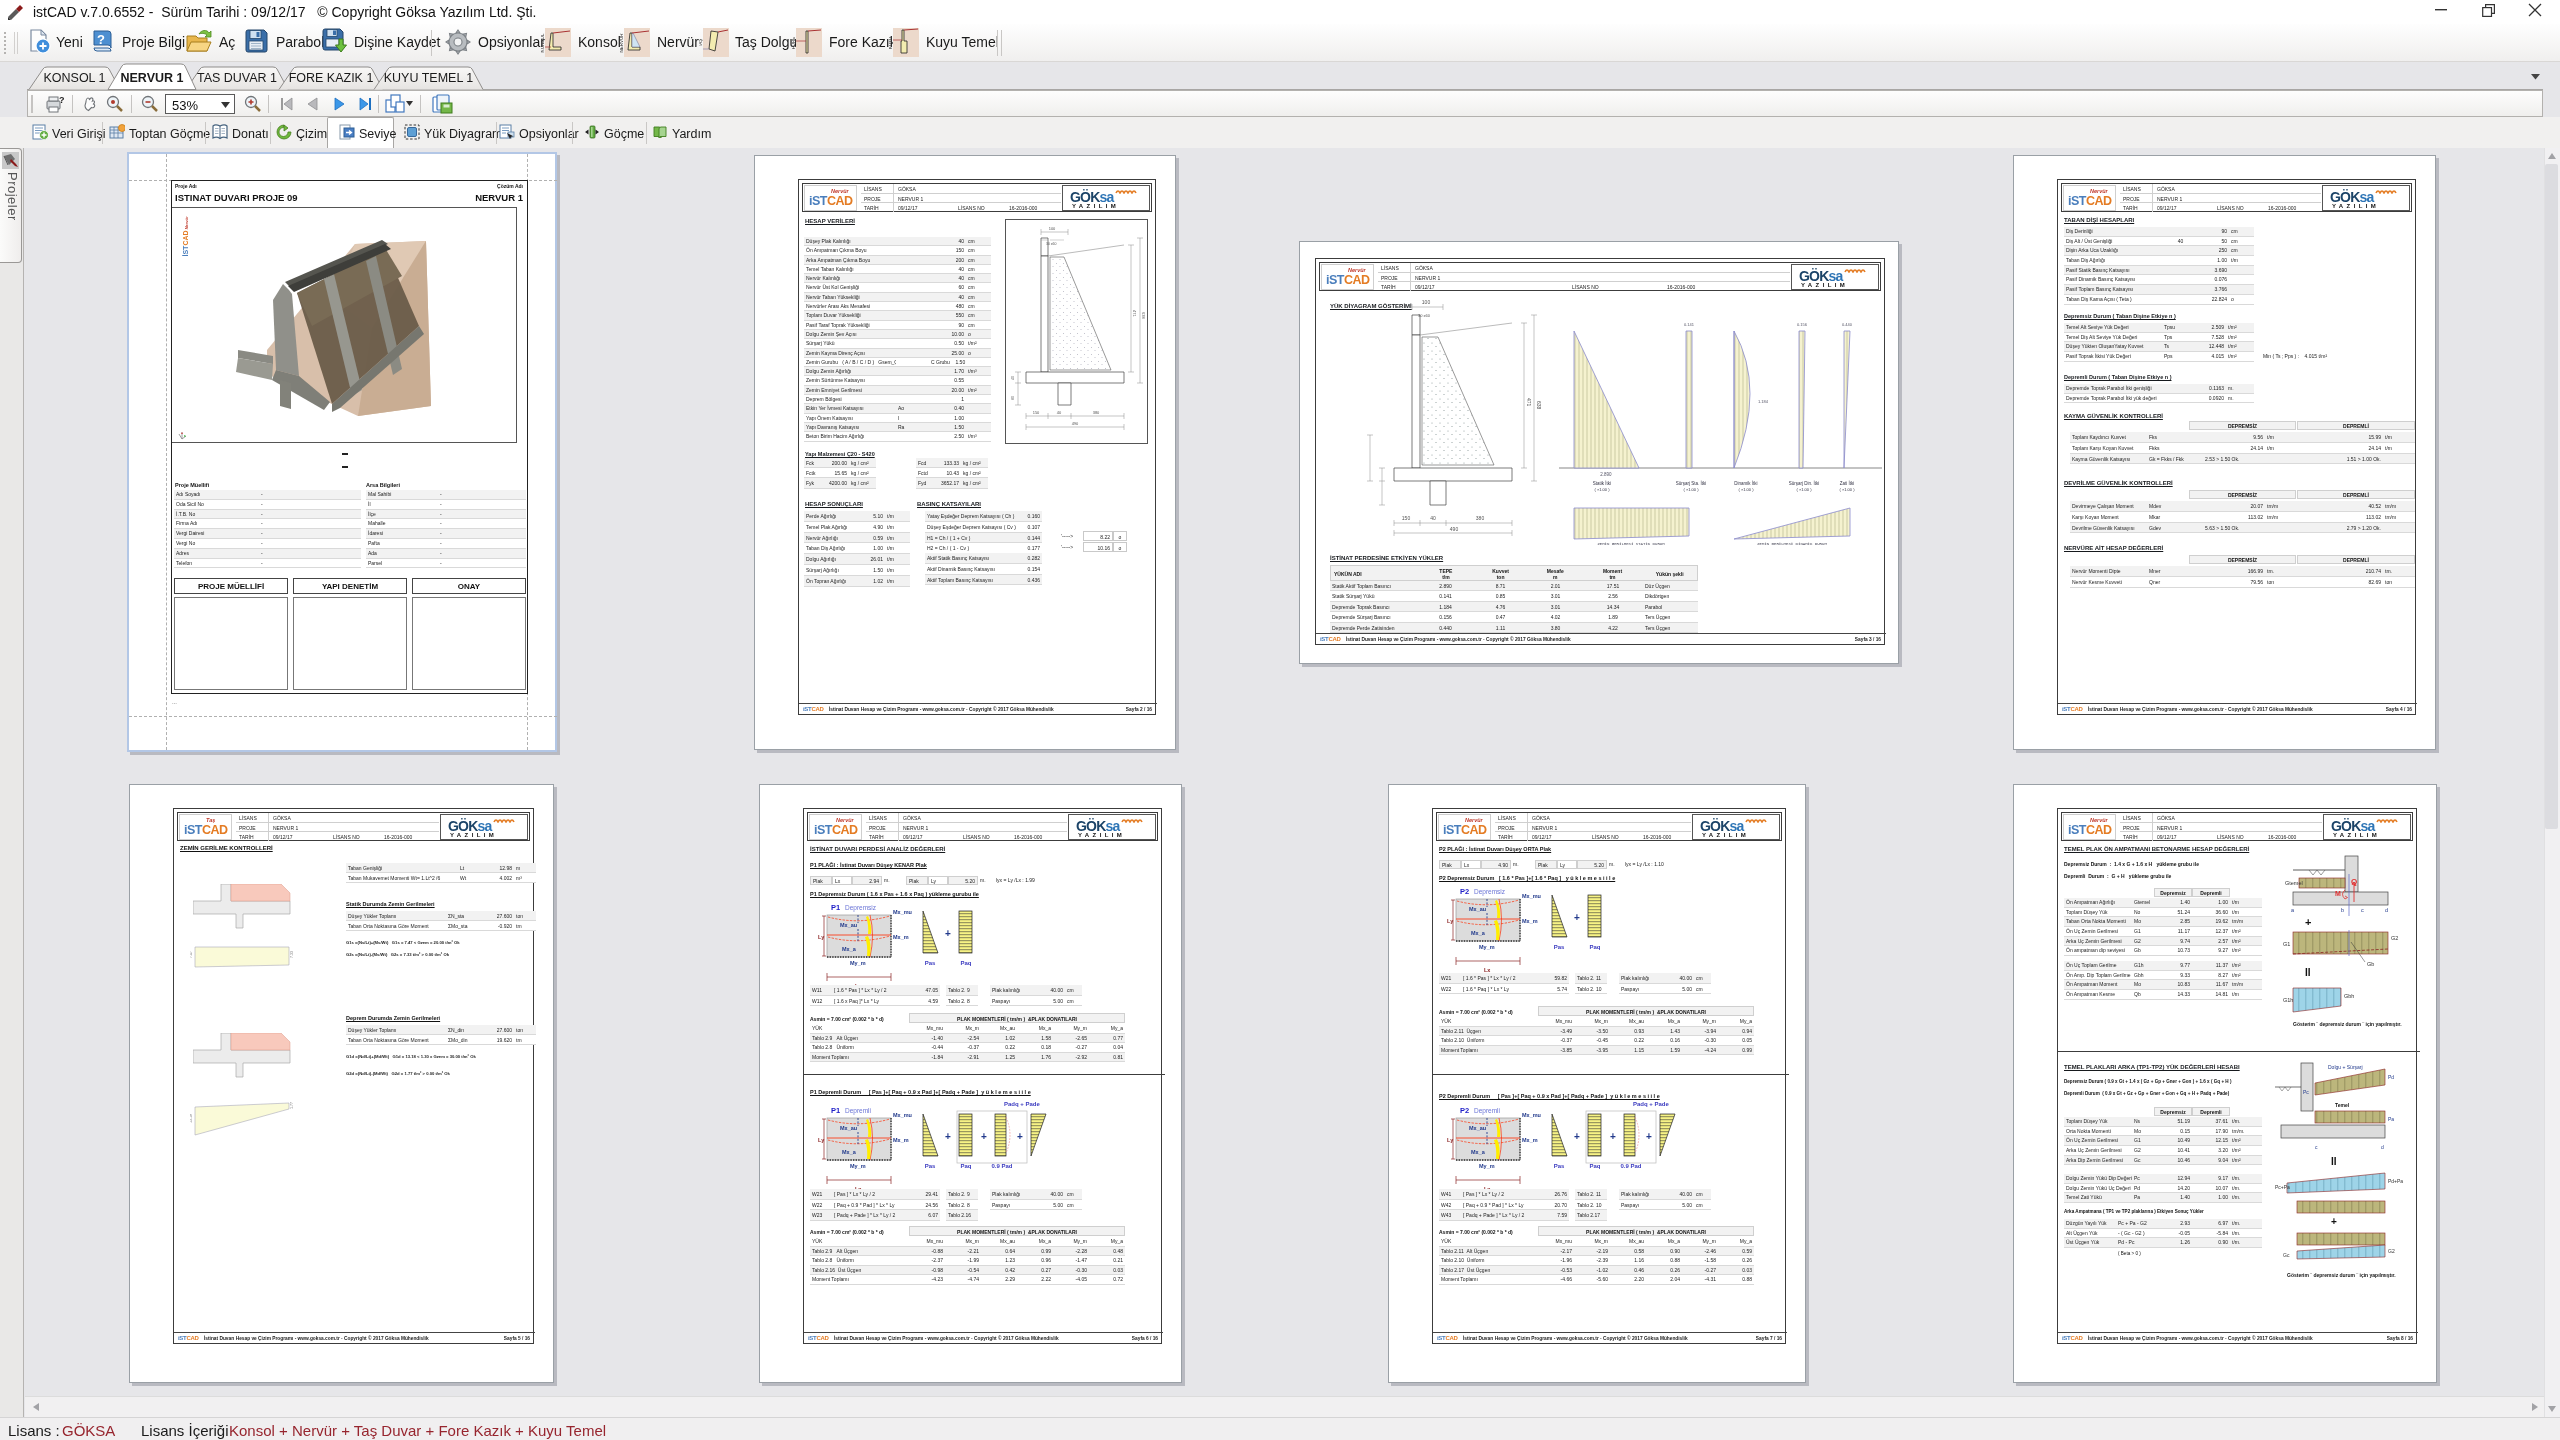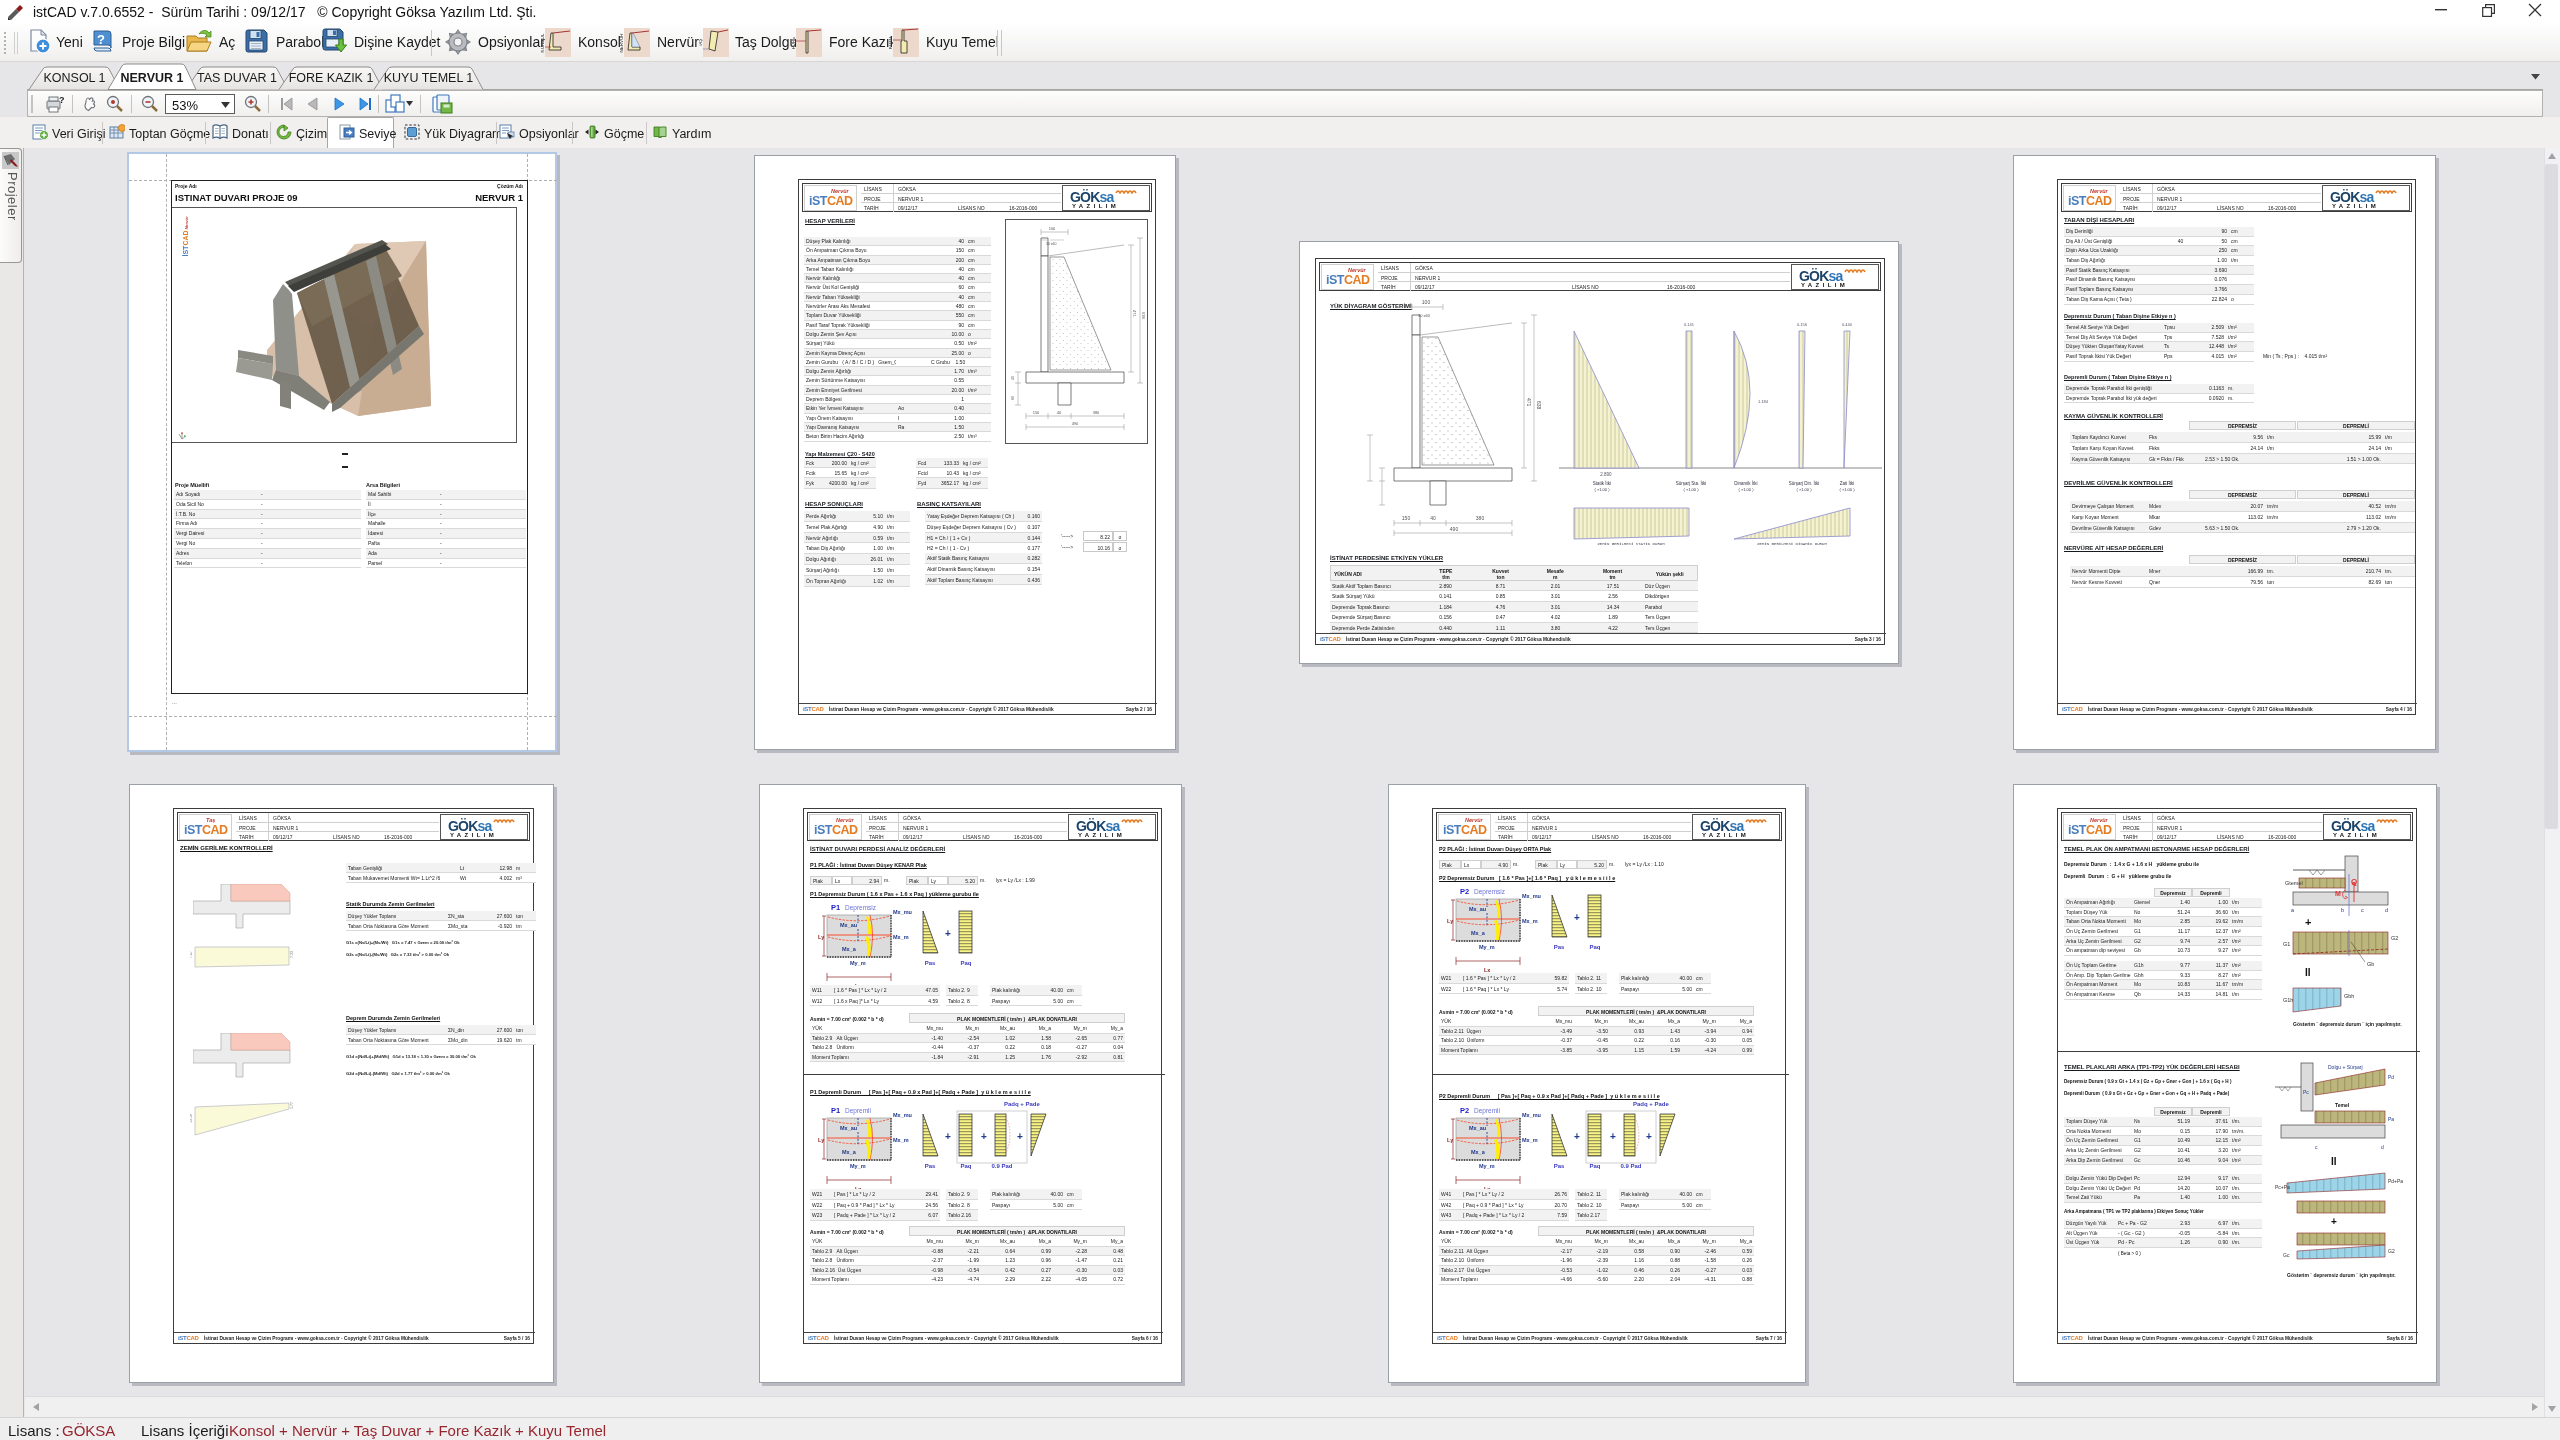--- a/index.html
+++ b/index.html
@@ -393,20 +393,28 @@
           <div style="width:88px;overflow:hidden;white-space:nowrap;text-align:left;padding:0 2px;box-sizing:border-box">-</div>
         </div>
         <div style="display:flex;height:9.8px;background:#f2f2f2;border-bottom:0.5px solid #d9d9d9;font-size:5px;line-height:9.8px;color:#1c1c1c">
           <div style="width:72px;overflow:hidden;white-space:nowrap;text-align:left;padding:0 2px;box-sizing:border-box">Ada</div>
           <div style="width:88px;overflow:hidden;white-space:nowrap;text-align:left;padding:0 2px;box-sizing:border-box">-</div>
         </div>
         <div style="display:flex;height:9.8px;background:#ffffff;border-bottom:0.5px solid #d9d9d9;font-size:5px;line-height:9.8px;color:#1c1c1c">
           <div style="width:72px;overflow:hidden;white-space:nowrap;text-align:left;padding:0 2px;box-sizing:border-box">Parsel</div>
           <div style="width:88px;overflow:hidden;white-space:nowrap;text-align:left;padding:0 2px;box-sizing:border-box">-</div>
         </div>
+      </div>
+      <div class="a" style="left:2px;top:397px;width:352px;height:113px">
+        <div class="a" style="left:0px;top:0;width:114px;height:16px;border:1px solid #444;font-size:8px;font-weight:bold;text-align:center;line-height:16px;color:#111">PROJE MÜELLİFİ</div>
+        <div class="a" style="left:0px;top:19px;width:114px;height:93px;border:1px solid #777"></div>
+        <div class="a" style="left:119px;top:0;width:114px;height:16px;border:1px solid #444;font-size:8px;font-weight:bold;text-align:center;line-height:16px;color:#111">YAPI DENETİM</div>
+        <div class="a" style="left:119px;top:19px;width:114px;height:93px;border:1px solid #777"></div>
+        <div class="a" style="left:238px;top:0;width:114px;height:16px;border:1px solid #444;font-size:8px;font-weight:bold;text-align:center;line-height:16px;color:#111">ONAY</div>
+        <div class="a" style="left:238px;top:19px;width:114px;height:93px;border:1px solid #777"></div>
       </div>
     </div>
     <div class="a" style="left:43px;top:545px;font-size:6px;color:#333">...</div>
   </div>
 <div class="a page" style="left:754px;top:155px;width:422px;height:595px">
     <div class="a frame" style="left:43px;top:23px;width:358px;height:536px">
       <div class="a rh" style="left:3px;top:3px;width:350px;height:29px">
       <div class="a" style="left:1px;top:1px;width:53px;height:26px;border:0.5px solid #cfcfcf;background:#fff">
         <div class="a" style="left:4px;top:8px;font-size:12.5px;font-weight:bold;letter-spacing:-0.5px"><span style="color:#4a7ebc">iST</span><span style="color:#e47c24">CAD</span></div>
         <div class="a" style="left:26px;top:2px;font-size:5.5px;color:#c0392b;font-weight:bold;font-style:italic">Nervür</div>

